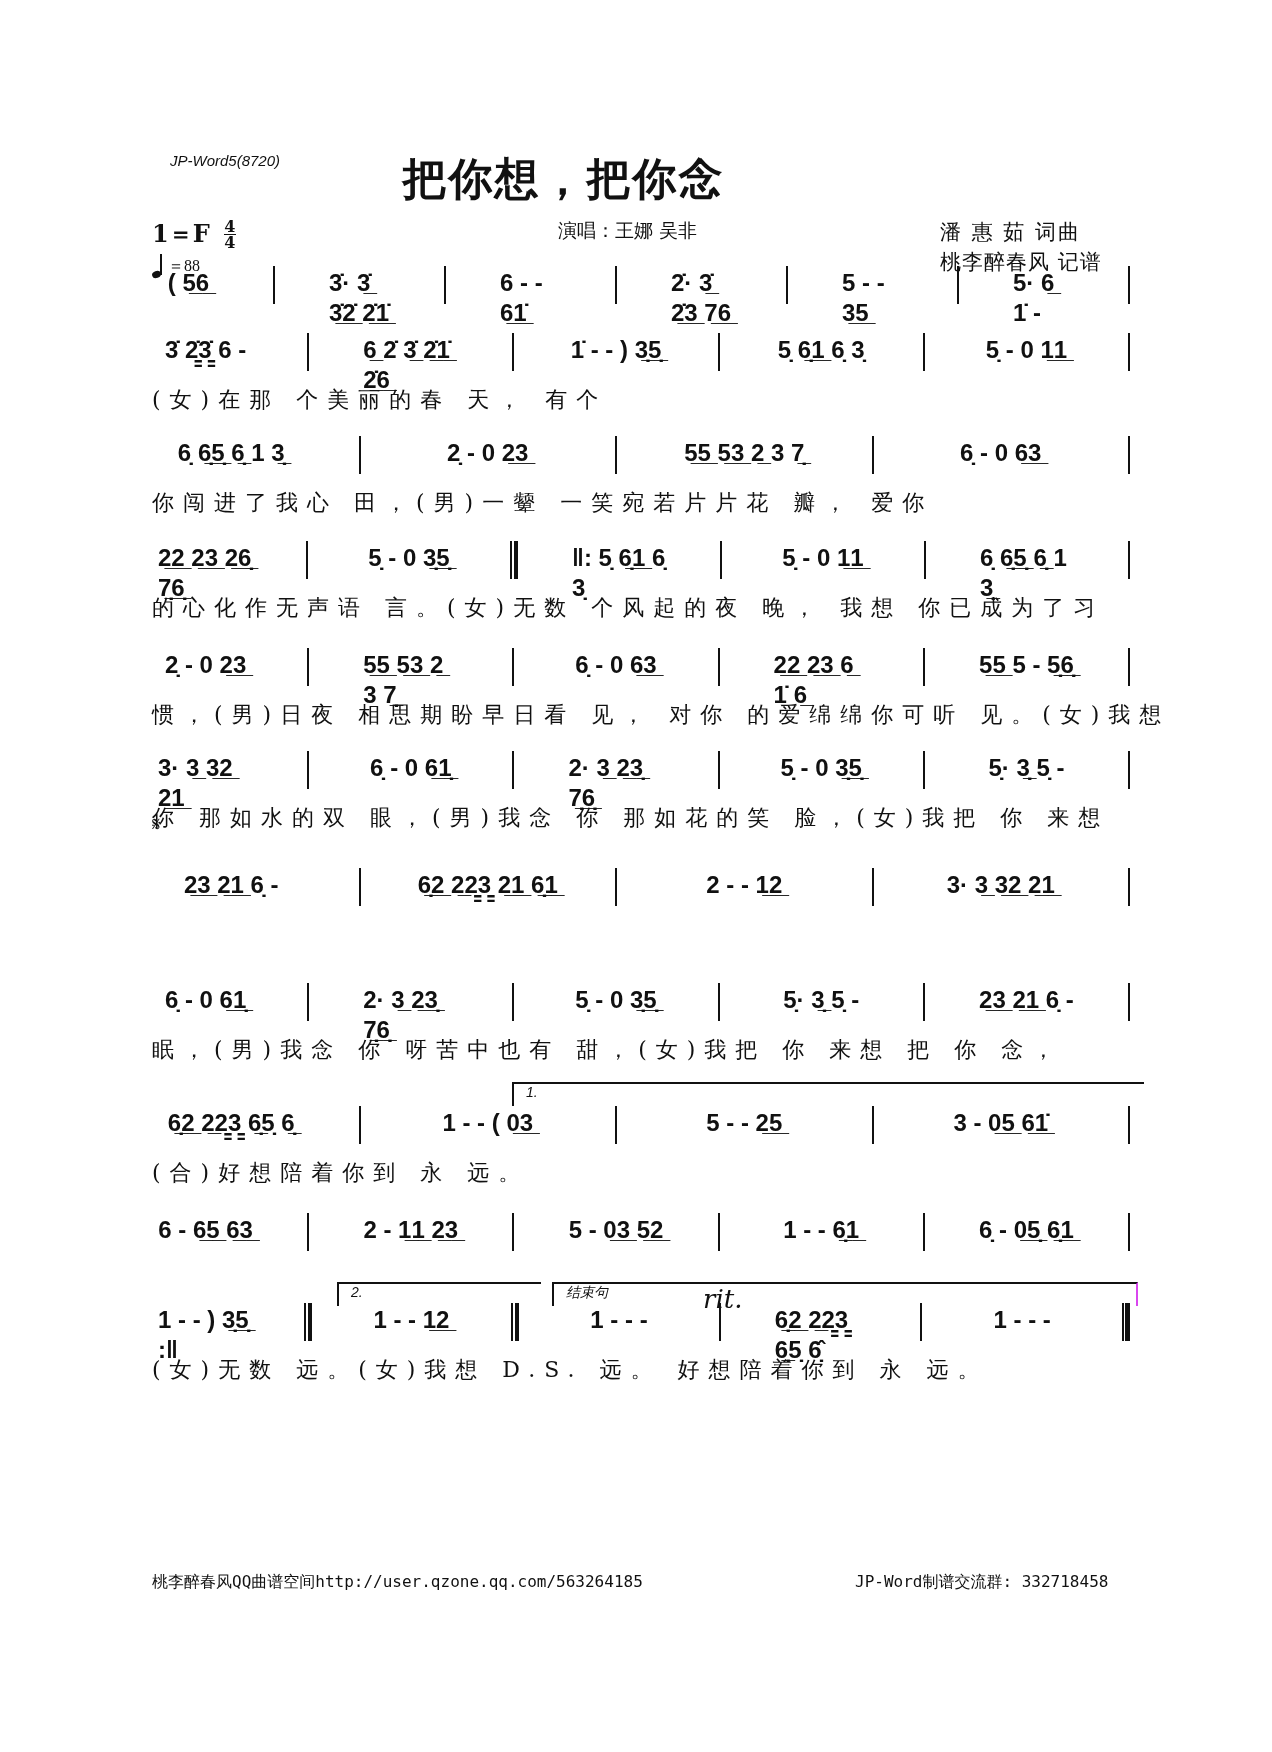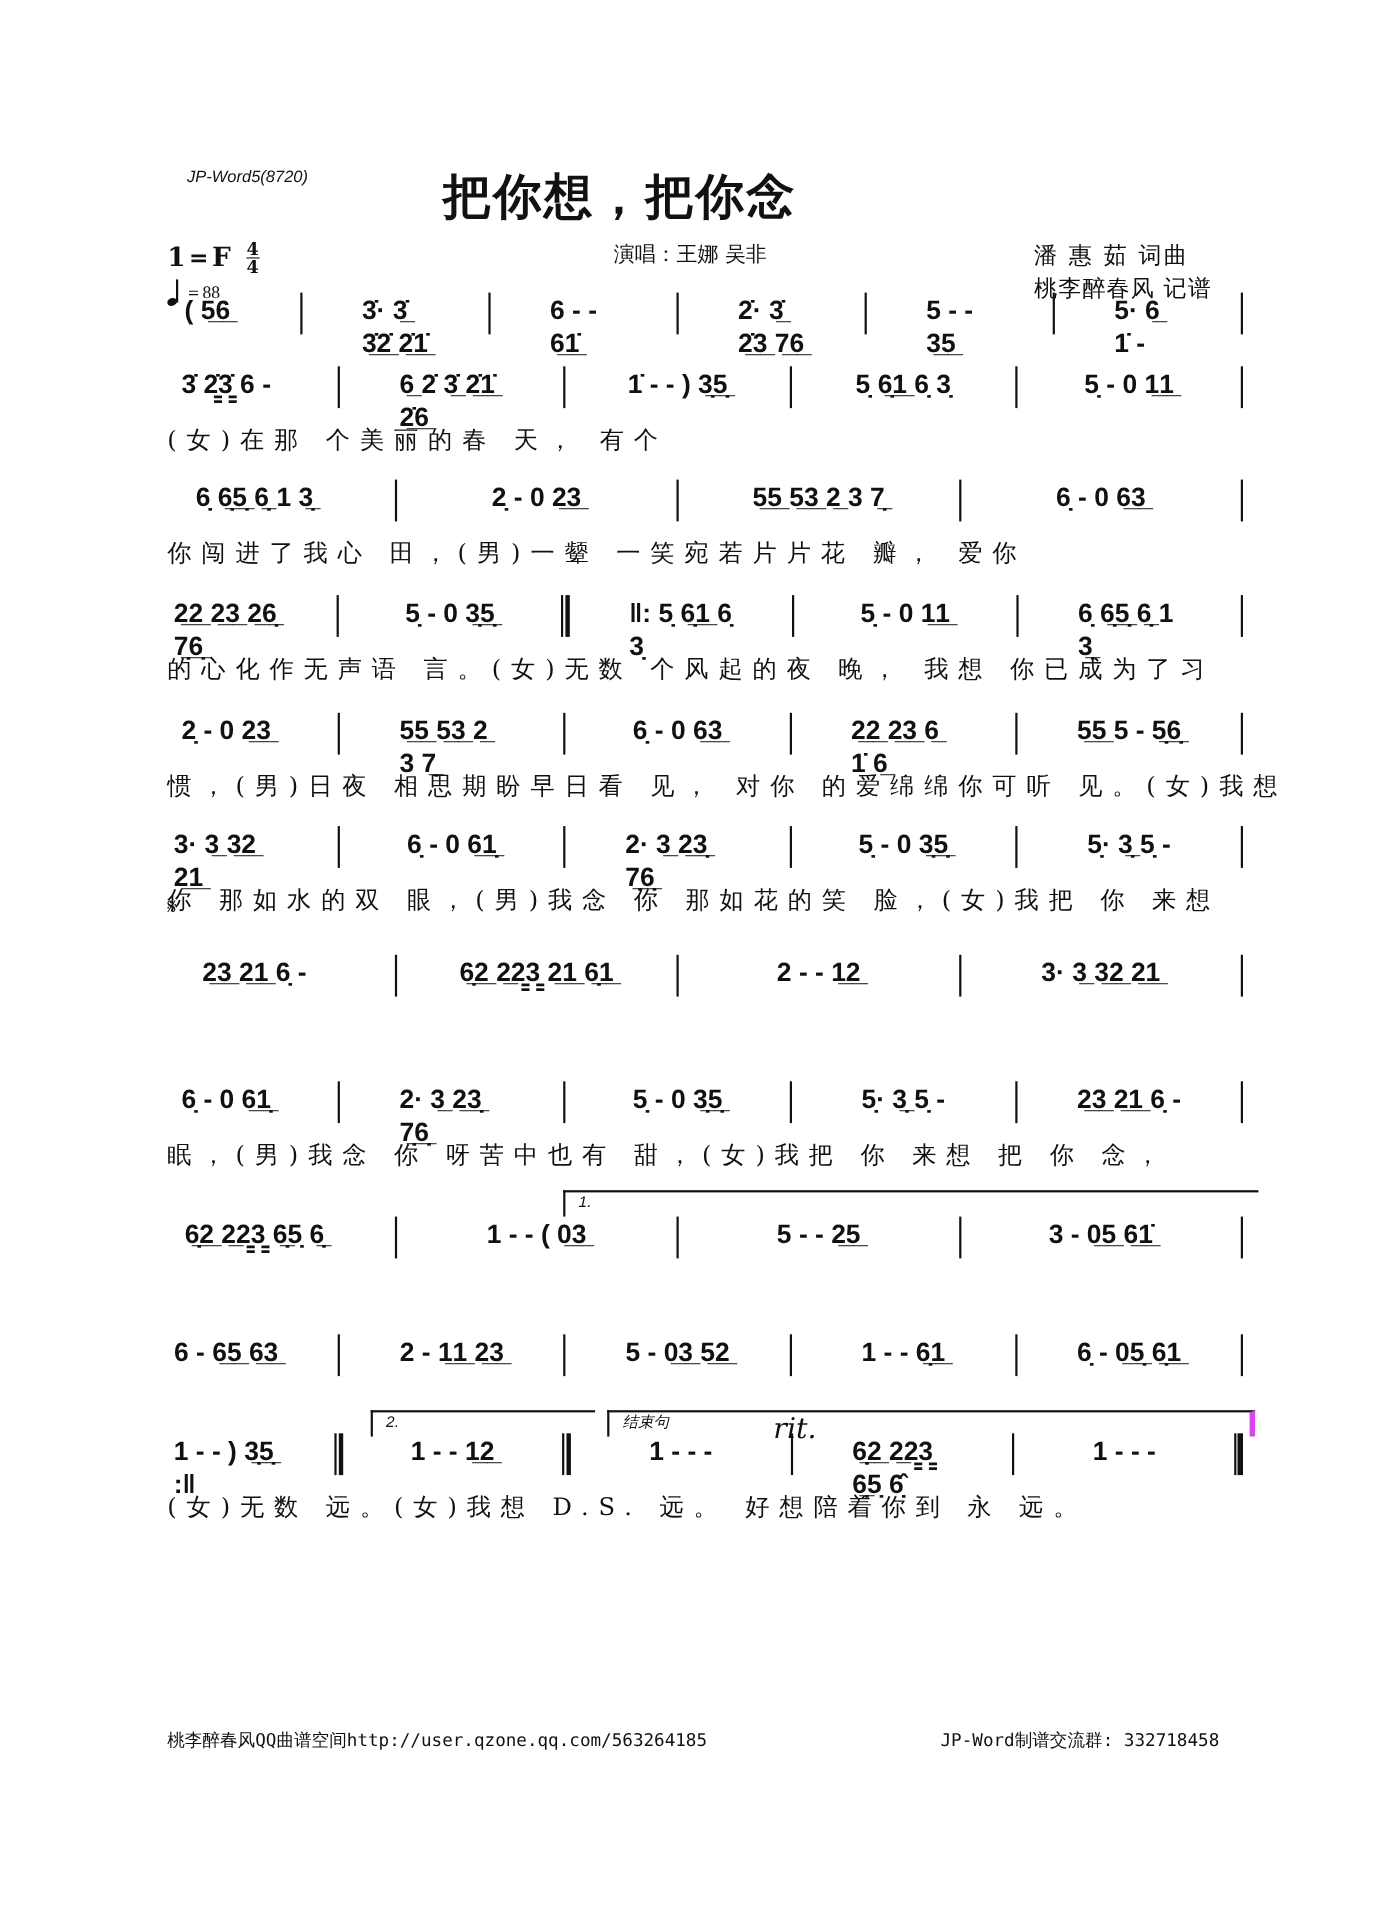--- a/index.html
+++ b/index.html
@@ -20,21 +20,21 @@
 
   .line { position: absolute; left: 152px; width: 978px; height: 90px; }
   .bars { position: absolute; left: 0; right: 0; top: 0; height: 44px; display: flex; align-items: flex-start; gap: 48px; }
   .measure { flex: 1; display: flex; justify-content: space-around; align-items: flex-start; padding: 0 6px; font-family: "Liberation Sans", sans-serif; font-weight: bold; font-size: 24px; line-height: 30px; height: 44px; position: relative; }
   .barline { width: 2px; background: #111; height: 38px; margin-top: -2px; flex: none; }
   .barline.double { width: 8px; background: none; border-left: 2px solid #111; border-right: 4px solid #111; box-sizing: border-box; }
   .barline.final { width: 8px; background: none; border-left: 2px solid #111; border-right: 5px solid #111; box-sizing: border-box; }
   .lyrics { position: absolute; left: 0; right: 0; top: 50px; font-family: "DejaVu Serif", serif; font-size: 22px; letter-spacing: 9px; white-space: nowrap; }
   .segno { position: absolute; left: 152px; top: 812px; font-size: 20px; font-family: "DejaVu Serif", serif; }
   .volta { position: absolute; border-top: 2px solid #111; border-left: 2px solid #111; height: 22px; font-style: italic; font-size: 14px; padding-left: 12px; font-family: "Liberation Sans", sans-serif; }
-  .volta.closed { border-right: 5px solid #d946ef; }
+  .volta.closed { border-right: 2px solid #d946ef; }
   .rit { position: absolute; font-style: italic; font-family: "DejaVu Serif", serif; font-size: 26px; }
   .footer { position: absolute; top: 1572px; font-size: 16px; font-family: "DejaVu Sans Mono", monospace; }
 </style>
 </head>
 <body>
 
 <div class="abs software">JP-Word5(8720)</div>
 <div class="abs title">把你想，把你念</div>
 
 <div class="abs key">
@@ -178,20 +178,21 @@
       <div class="bars">
         <div class="measure">6̲̣2̲ 2̲2̳3̳ 6̲̣5̣ 6̲̣</div>
         <div class="barline single"></div>
         <div class="measure">1 - - ( 0̲3̲</div>
         <div class="barline single"></div>
         <div class="measure">5 - - 2̲5̲</div>
         <div class="barline single"></div>
         <div class="measure">3 - 0̲5̲ 6̲1̲̇</div>
         <div class="barline single"></div>
       </div>
+      <div class="lyrics">(合)好想陪着你到  永  远。</div>
     </div>
     <div class="line" style="top: 1215px;">
       <div class="bars">
         <div class="measure">6 - 6̲5̲ 6̲3̲</div>
         <div class="barline single"></div>
         <div class="measure">2 - 1̲1̲ 2̲3̲</div>
         <div class="barline single"></div>
         <div class="measure">5 - 0̲3̲ 5̲2̲</div>
         <div class="barline single"></div>
         <div class="measure">1 - - 6̲̣1̲</div>

